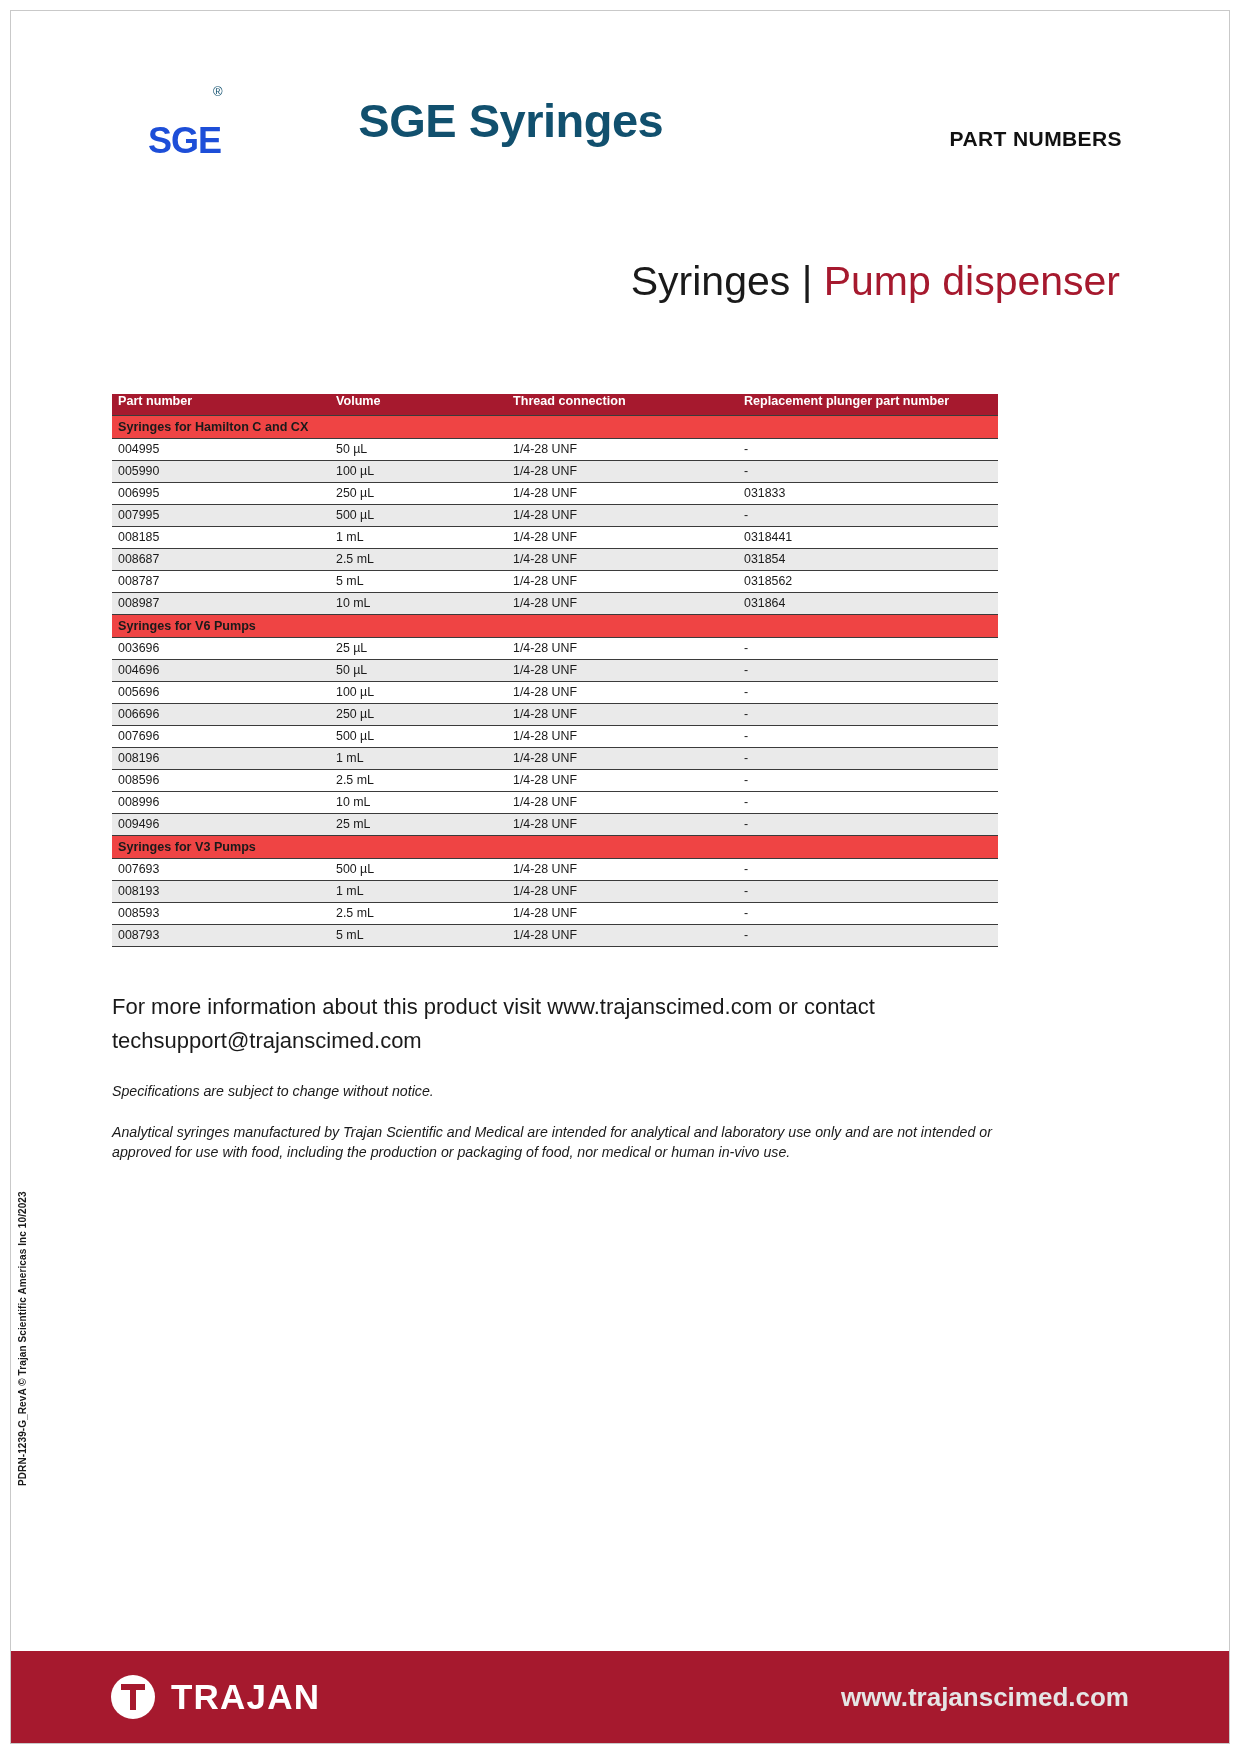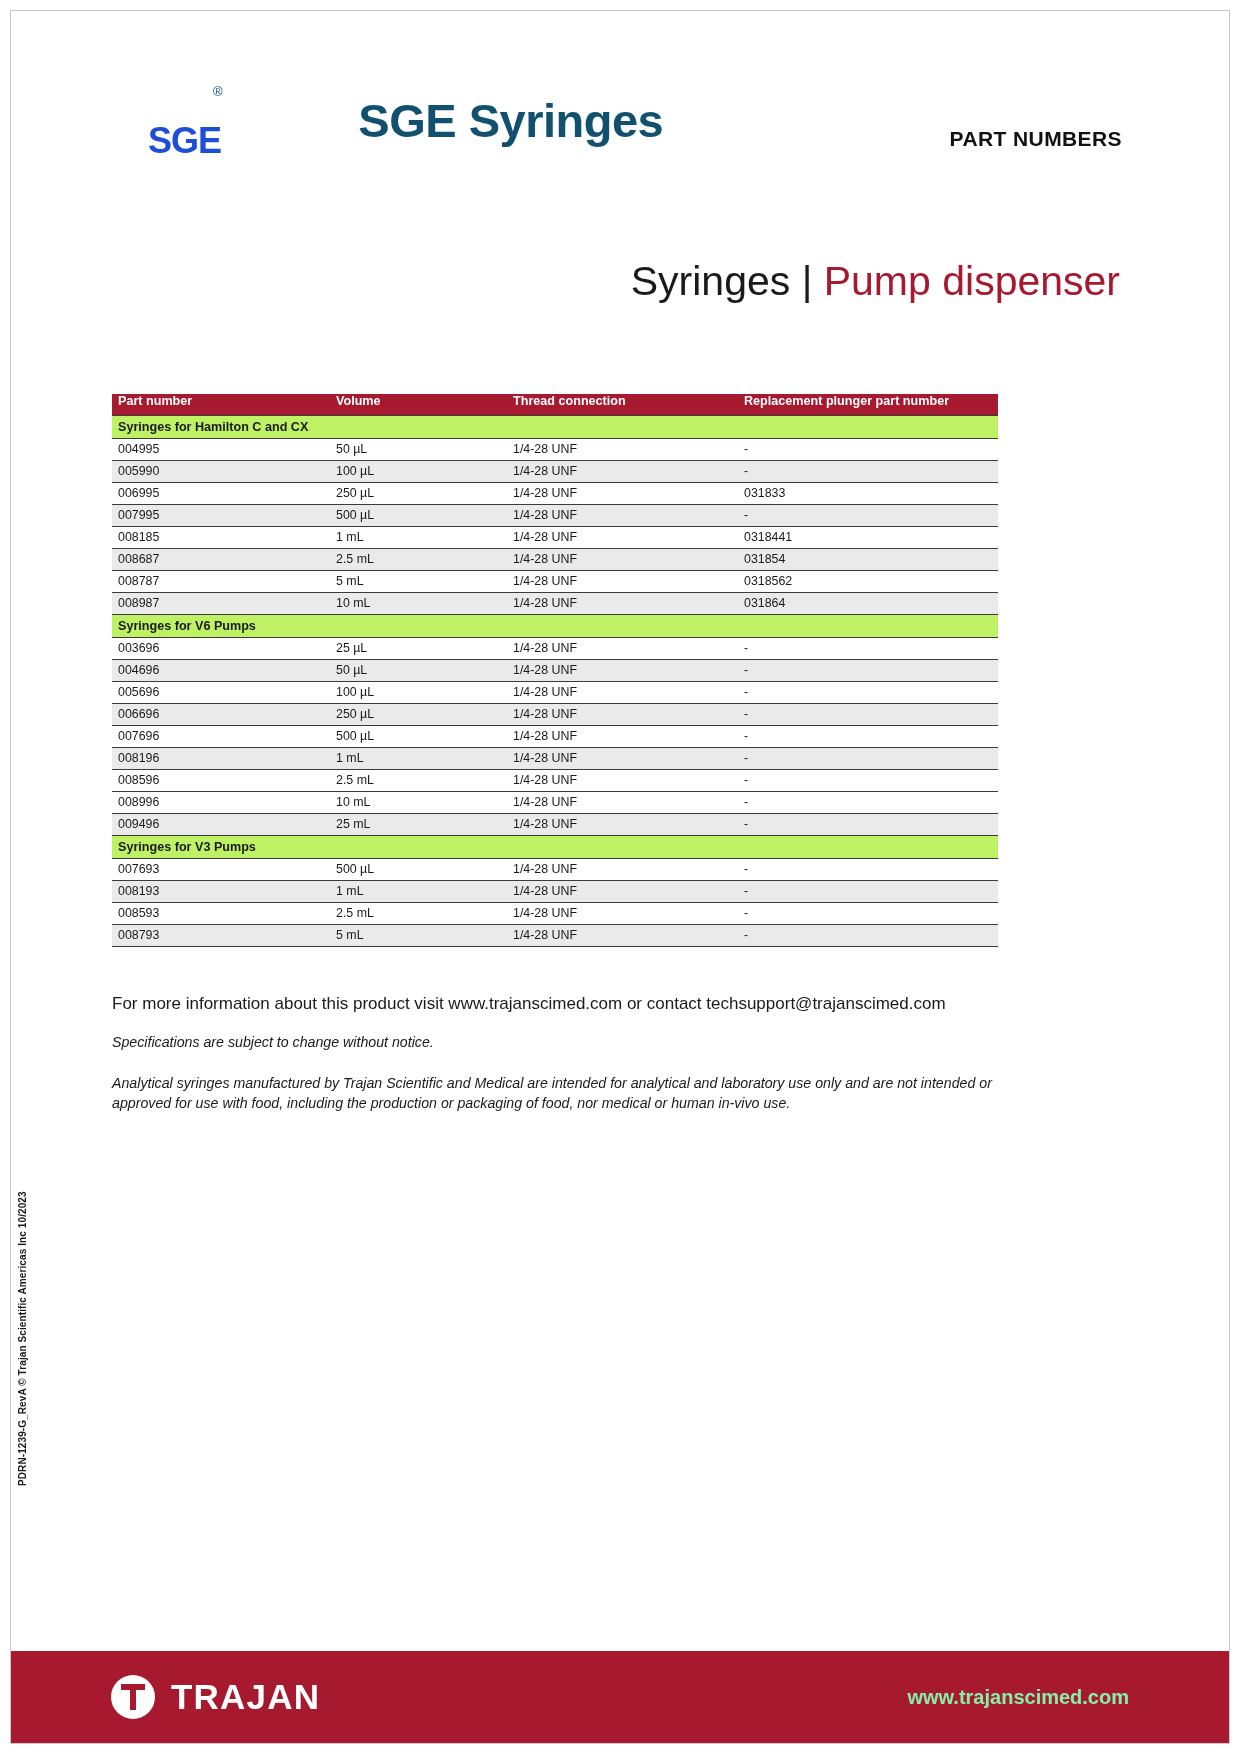--- a/index.html
+++ b/index.html
@@ -98,21 +98,21 @@
     color: #ffffff;
     font-weight: 700;
     font-size: 12.6px;
     text-align: left;
     padding: 0 0 5px 6px;
     border: none;
     height: 21px;
     line-height: 13px;
   }
   tr.section td {
-    background: #bef264;
+    background: #ef4444;
     font-weight: 700;
     font-size: 12.6px;
     padding: 4px 0 4px 6px;
     height: 20px;
     border-top: 1px solid #3b3b3b;
     border-bottom: 1px solid #3b3b3b;
   }
   tr.data td {
     padding: 3px 0 4px 6px;
     height: 21px;
@@ -122,24 +122,24 @@
   tr.data.odd  td { background: #ffffff; }
   tr.data.even td { background: #eaeaea; margin-left: 16px; }
 
   
   .info-block {
     position: absolute;
     left: 112px; top: 990px;
     width: 890px;
   }
   .info-lead {
-    font-size: 17px;
-    line-height: 27px;
+    font-size: 22px;
+    line-height: 34px;
     color: #1a1a1a;
-    margin-bottom: 16px;
+    margin-bottom: 24px;
   }
   .info-note {
     font-size: 14.2px;
     font-style: italic;
     line-height: 19px;
     color: #1a1a1a;
     margin-bottom: 22px;
   }
   .info-disc {
     font-size: 14.2px;
@@ -205,23 +205,23 @@
   .trajan-word {
     font-size: 35px;
     font-weight: 700;
     color: #ffffff;
     letter-spacing: 1.2px;
   }
   .footer-url {
     position: absolute;
     right: 100px; top: 50%;
     transform: translateY(-50%);
-    font-size: 20px;
-    font-weight: 700;
-    color: #86efac;
+    font-size: 26px;
+    font-weight: 700;
+    color: #e5e5e5;
   }
 </style>
 </head>
 <body>
 
 <div id="page">
 
   <div class="page-frame"></div>
 
   <div class="header">

